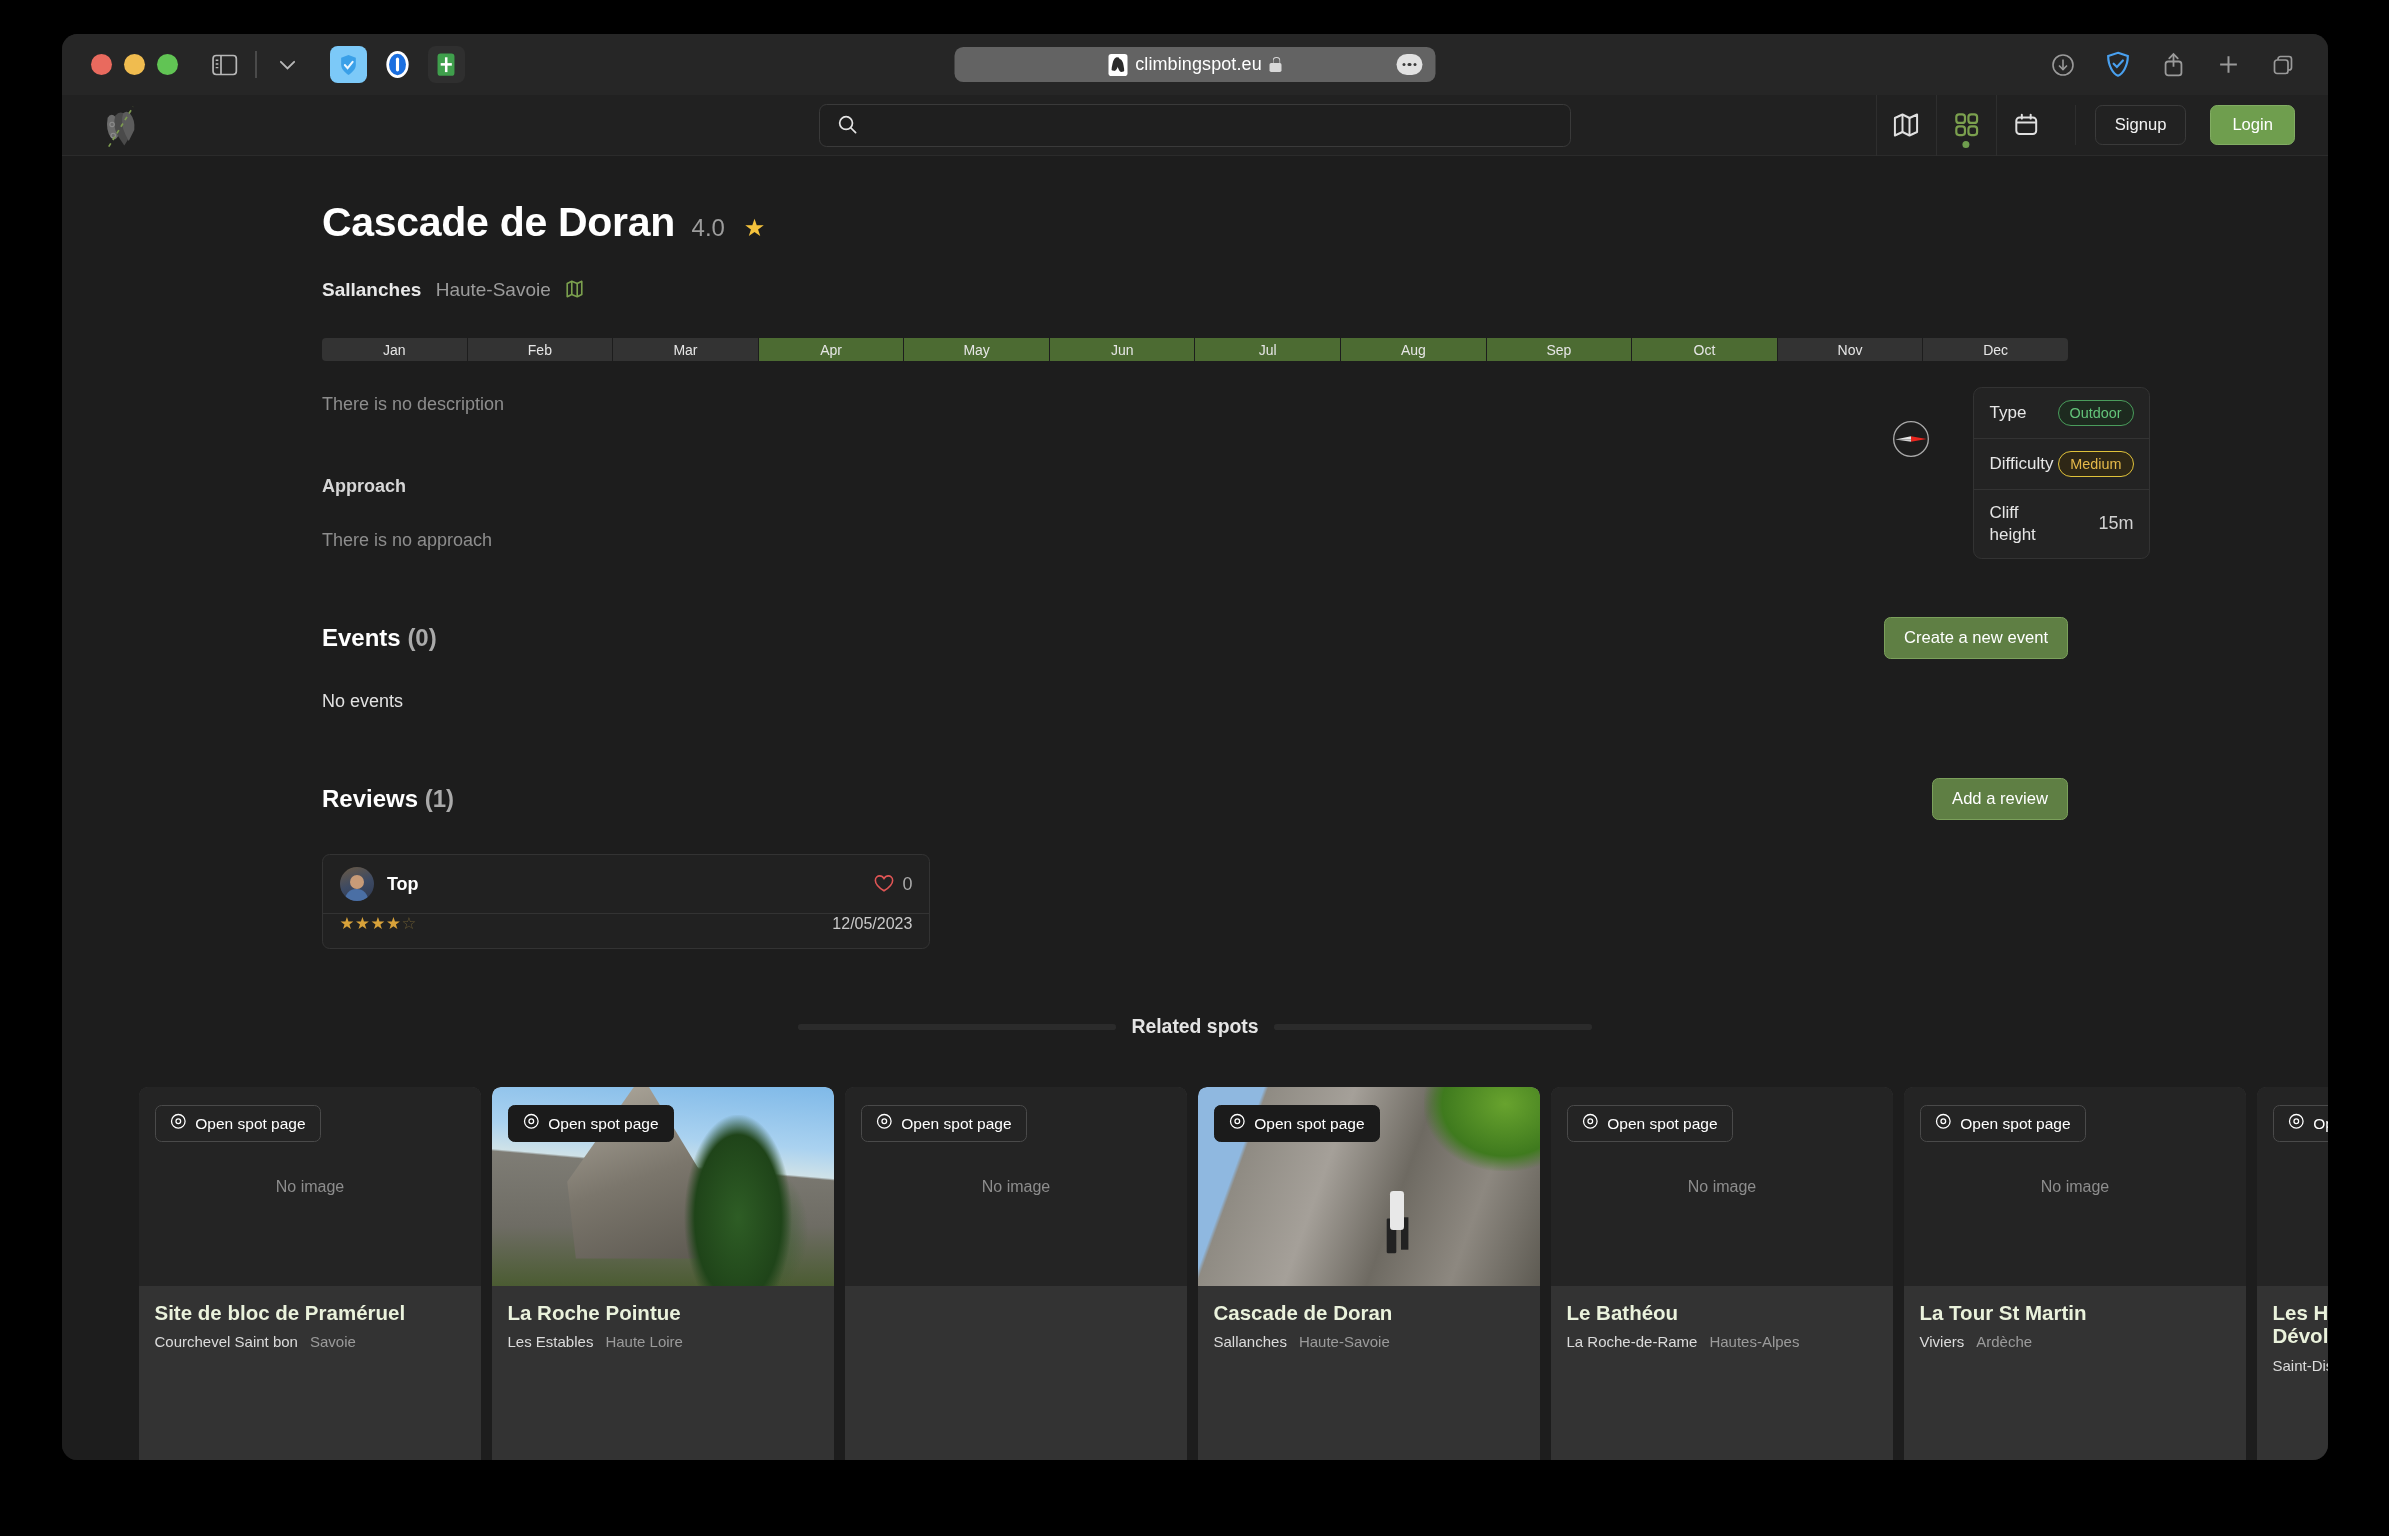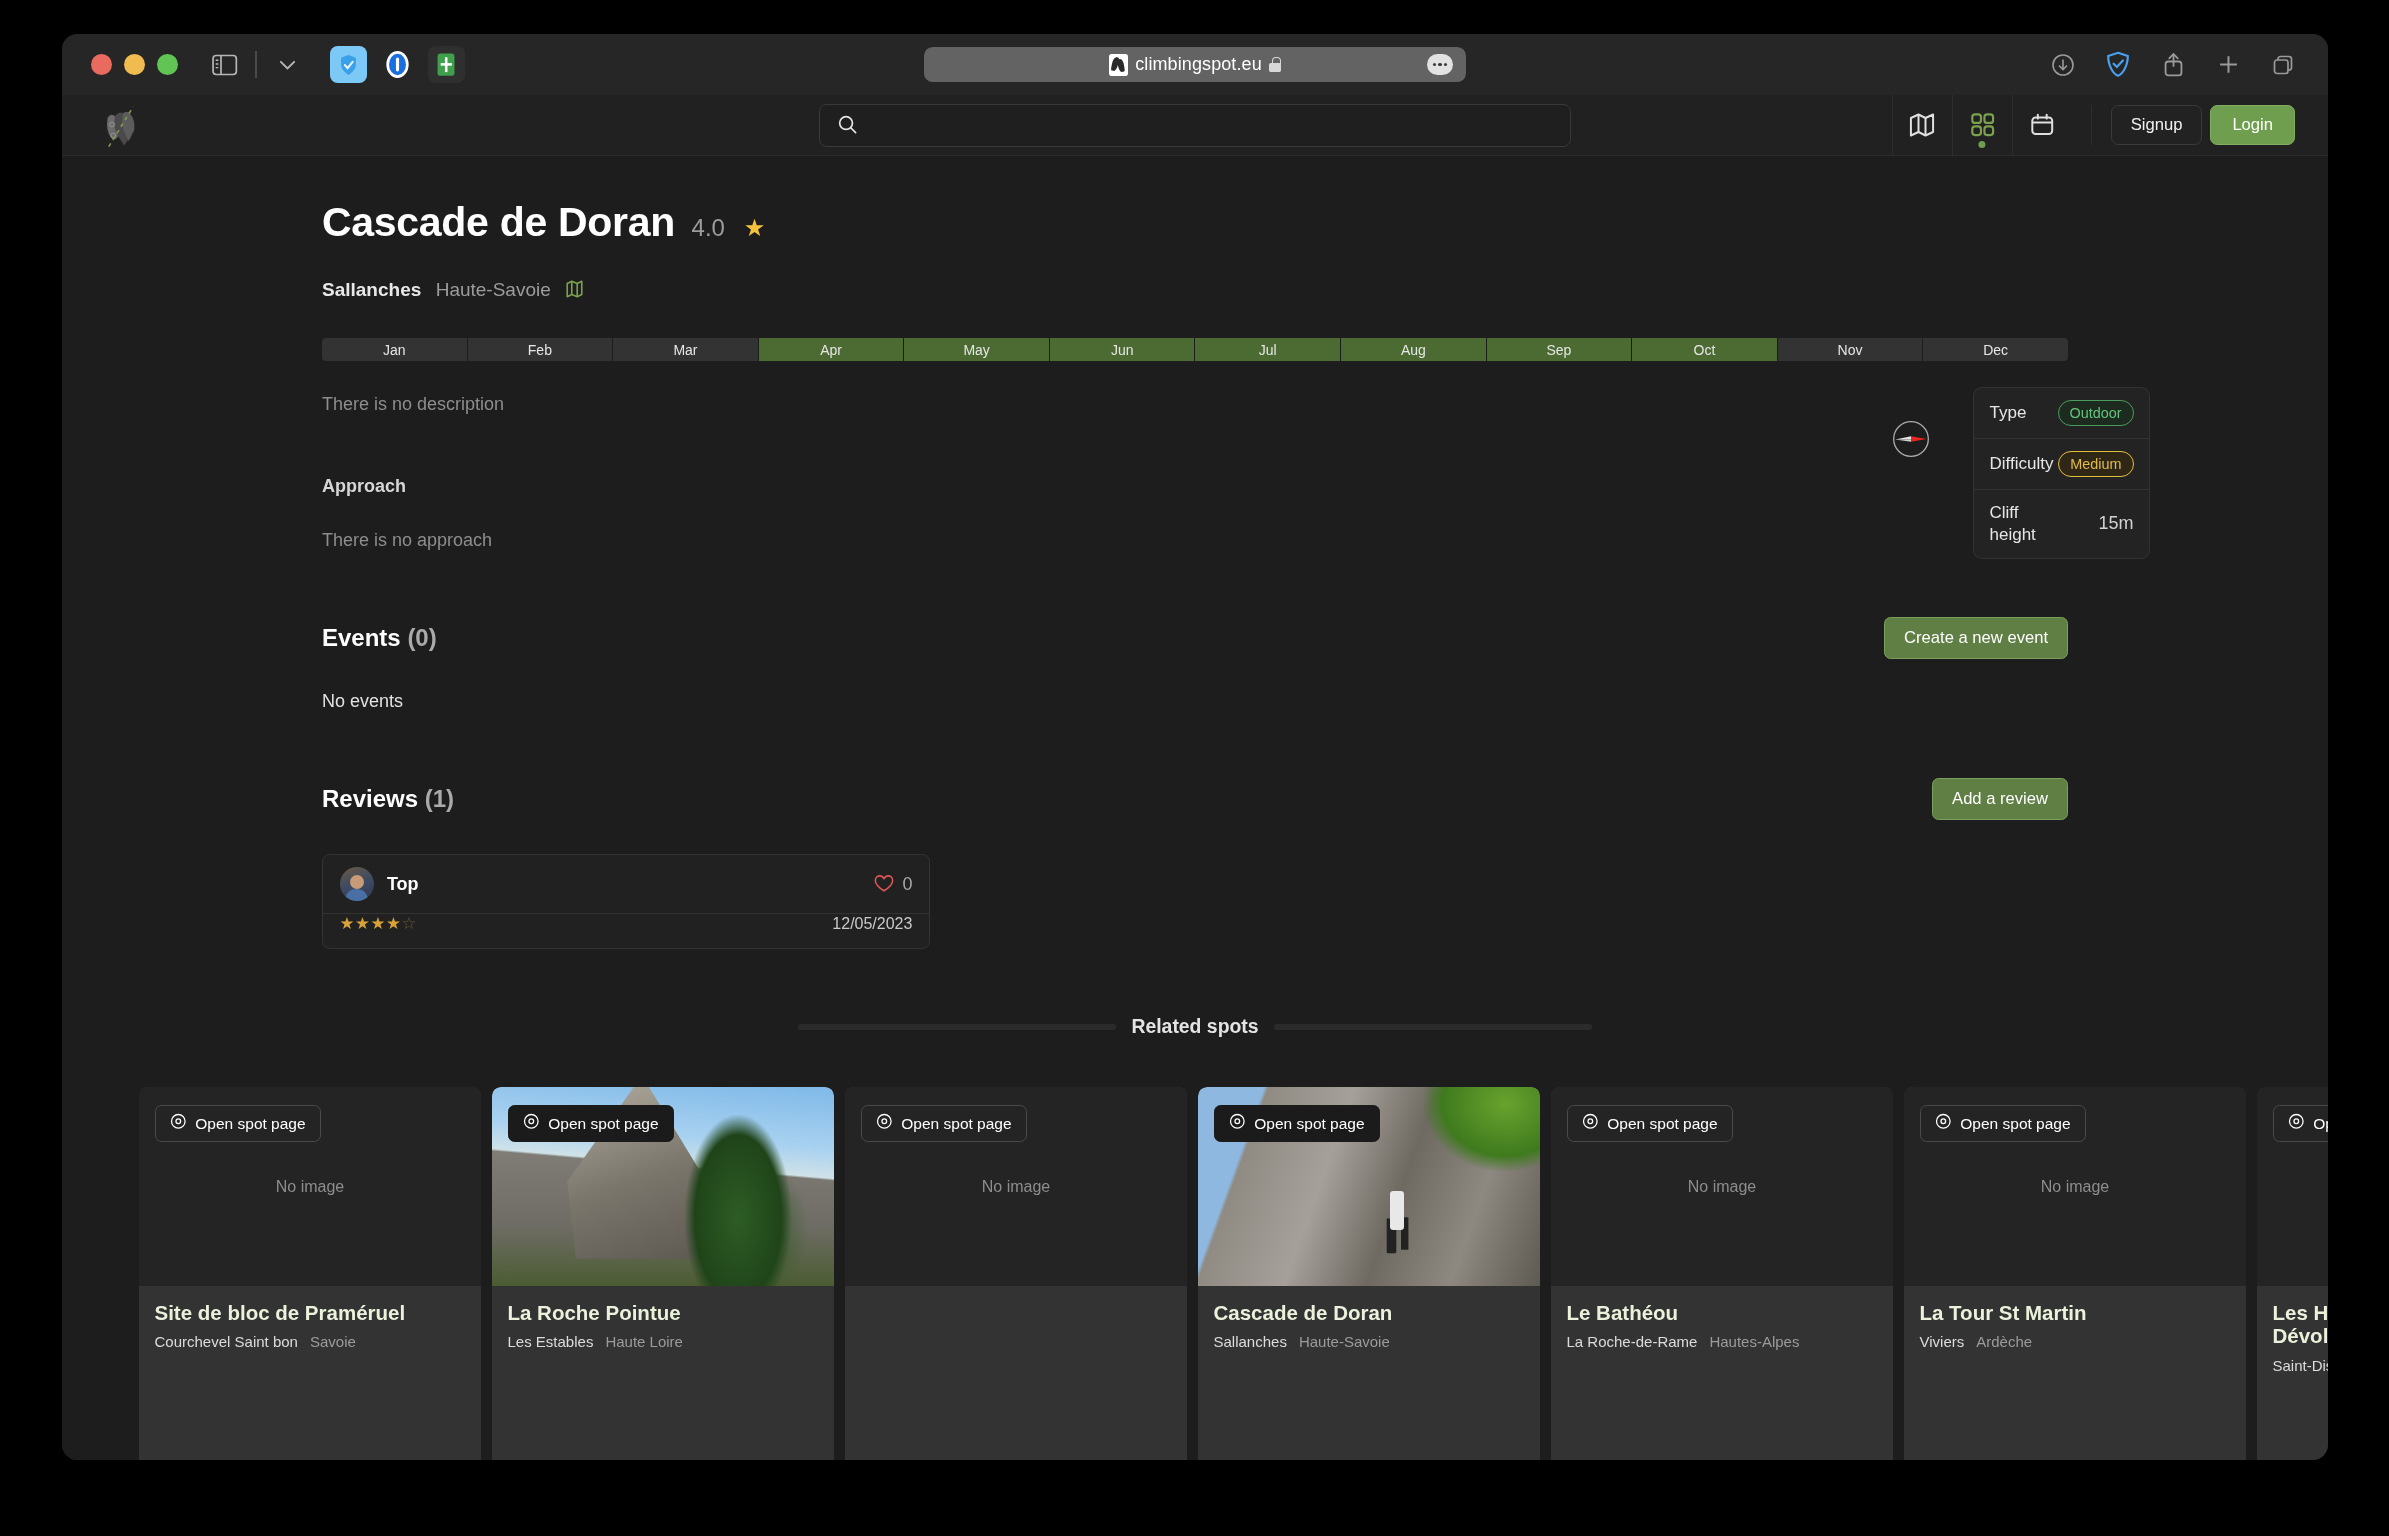--- a/index.html
+++ b/index.html
@@ -34,21 +34,21 @@
 
   .tb-group { display: flex; align-items: center; gap: 14.4px; margin-left: 31px; }
   .tb-icon { width: 32px; height: 32px; display: flex; align-items: center; justify-content: center; }
   .vdiv { width: 1.7px; height: 26.5px; background: #4a4a4a; }
 
   .ext-icons { display: flex; align-items: center; gap: 12px; margin-left: 26.5px; }
   .ext-box { width: 37px; height: 37px; border-radius: 7.7px; display:flex; align-items:center; justify-content:center; }
 
   #urlbar {
     position: absolute; left: 50%; transform: translateX(-50%);
-    width: 542px; height: 35px;
+    width: 481px; height: 35px;
     background: #636363; border-radius: 8.8px;
     display: flex; align-items: center; justify-content: center;
     gap: 7.7px;
   }
   #urlbar .fav { width: 19px; height: 22px; background:#fff; border-radius:2.8px; position:relative; overflow:hidden;}
   #urlbar .fav:before{content:"";position:absolute;left:3.9px;top:3.3px;width:6px;height:14.4px;background:#2a2a2a;border-radius:50% 20% 50% 20%;transform:rotate(12deg);}
   #urlbar .fav:after{content:"";position:absolute;left:9.4px;top:5px;width:5.5px;height:13.3px;background:#2a2a2a;border-radius:20% 50% 20% 50%;transform:rotate(-10deg);}
   #urltext { color: #fff; font-size: 18px; letter-spacing:0.1px; }
   .lock { width: 12px; height: 15px; position: relative; }
   .lock:before { content:""; position:absolute; bottom:0; left:0; width:12px; height:8.8px; background:#d8d8d8; border-radius:1.7px;}
@@ -81,21 +81,21 @@
     color: #ddd; font-size: 16.6px; font-family: "Liberation Sans", sans-serif;
     margin-left: 11px; width: 85%;
   }
 
   #navright { position: absolute; right: 33px; display: flex; align-items: center; height: 61px; }
   .navicon {
     width: 60px; height: 61px; display: flex; align-items: center; justify-content: center;
     position: relative; border-left: 1.1px solid #2e2e2e;
   }
   .navicon .dot { position:absolute; bottom:7.7px; left:50%; transform:translateX(-50%); width:7.2px; height:7.2px; border-radius:50%; background:#6f9e4e;}
-  .authbtns { display: flex; align-items: center; gap: 8px; margin-left: 19px; padding-left: 19px; border-left: 1.1px solid #2e2e2e;}
+  .authbtns { display: flex; align-items: center; gap: 24px; margin-left: 19px; padding-left: 19px; border-left: 1.1px solid #2e2e2e;}
   .btn-signup {
     background: #222; border: 1.1px solid #3a3a3a; border-radius: 7.2px;
     color: #f2f2f2; font-size: 16.6px; padding: 9.4px 19px; cursor: pointer;
   }
   .btn-login {
     background: #6f9e4e; border: 1.1px solid #82ad63; border-radius: 7.2px;
     color: #fff; font-size: 16.6px; padding: 9.4px 21px; cursor: pointer;
   }
 
   

